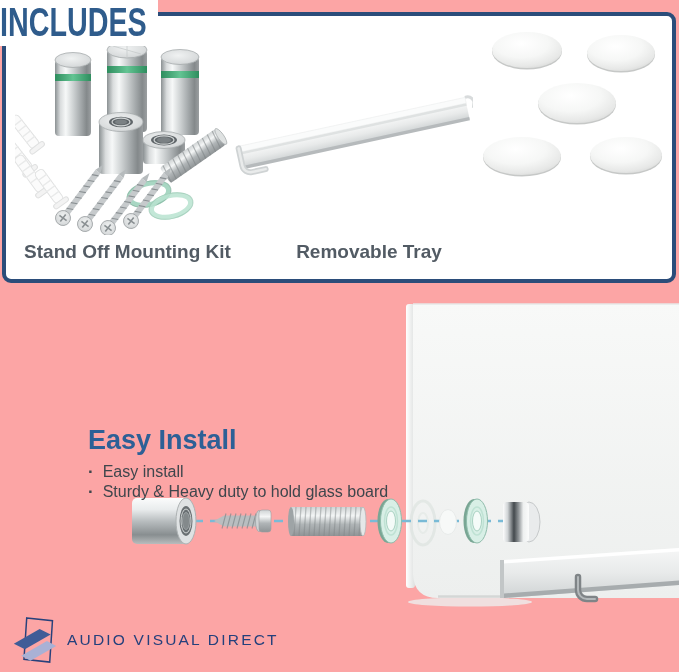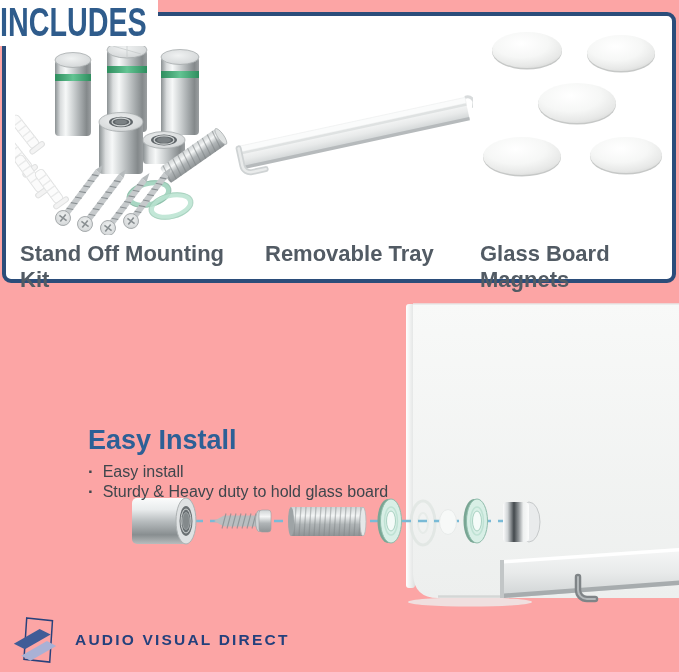--- a/index.html
+++ b/index.html
@@ -16,37 +16,37 @@
   .includes-title{
     position:absolute;left:0;top:0;width:158px;height:46px;background:#fff;z-index:3;
     color:var(--heading-navy,#2f5c8c);font-weight:700;white-space:nowrap;
   }
   .includes-title span{
     display:inline-block;font-size:41px;line-height:1;margin-top:2px;
     transform:scaleX(.70);transform-origin:left top;letter-spacing:0px;
   }
   .photo{position:absolute;z-index:2;}
   .kit-label{
-    position:absolute;top:241px;z-index:2;text-align:left;
-    font-size:22px;font-weight:700;color:var(--label-gray,#525b64);
+    position:absolute;top:241px;z-index:2;text-align:center;
+    font-size:19px;font-weight:700;color:var(--label-gray,#525b64);
   }
   .kit-label.l1{left:20px;width:215px;}
-  .kit-label.l2{left:265px;width:180px;}
+  .kit-label.l2{left:279px;width:180px;}
   .kit-label.l3{left:480px;width:190px;}
   
   .scene{position:absolute;left:0;top:290px;width:679px;height:322px;}
   .easy{position:absolute;left:88px;top:424px;z-index:4;}
   .easy-title{font-size:27px;font-weight:700;color:var(--easy-install-blue,#2d6096);line-height:32px;}
   .easy-bullets{margin-top:6px;}
   .bullet-row{display:flex;gap:9px;font-size:16px;color:var(--body-text,#3f464c);line-height:19.5px;}
   .bullet-dot{font-weight:700;font-size:17px;line-height:19.5px;}
   
   .brand{position:absolute;left:12px;top:612px;display:flex;align-items:center;z-index:4;}
   .brand-name{
-    margin-left:17px;font-size:15.5px;font-weight:700;letter-spacing:2.2px;
+    margin-left:9px;font-size:15.5px;font-weight:400;letter-spacing:2.2px;
     color:var(--logo-navy,#24407c);white-space:nowrap;
   }
 </style>
 </head>
 <body>
 
 <div class="canvas">
 
   <svg width="0" height="0" style="position:absolute" aria-hidden="true">
     <defs>
@@ -244,21 +244,20 @@
       <ellipse cx="107" cy="79" rx="39" ry="20" fill="url(#gMagnet)"></ellipse>
       <ellipse cx="52" cy="133.5" rx="39" ry="19" fill="#c6c8c7"></ellipse>
       <ellipse cx="52" cy="132" rx="39" ry="19" fill="url(#gMagnet)"></ellipse>
       <ellipse cx="156" cy="132.5" rx="36" ry="18" fill="#c6c8c7"></ellipse>
       <ellipse cx="156" cy="131" rx="36" ry="18" fill="url(#gMagnet)"></ellipse>
     </g>
   </svg>
 
   <div class="kit-label l1">Stand Off Mounting Kit</div>
   <div class="kit-label l2">Removable Tray</div>
-  <div class="kit-label l3">Glass Board Magnets</div>
 
   <svg class="scene" viewBox="0 290 679 322">
 
     <g>
       <ellipse cx="470" cy="602" rx="62" ry="4.5" fill="#eceeed" opacity=".8"></ellipse>
       <rect x="406" y="304" width="9" height="284" rx="3" fill="url(#gEdge)"></rect>
       <path d="M413,304 H679 V598 H438 Q414,598 413,574 Z" fill="url(#gBoard)"></path>
       <path d="M413,304 H679" stroke="#e7e9e8" stroke-width="1.5"></path>
       <path d="M438,596.5 H506" stroke="#d4d7d6" stroke-width="2.5"></path>
     </g>

